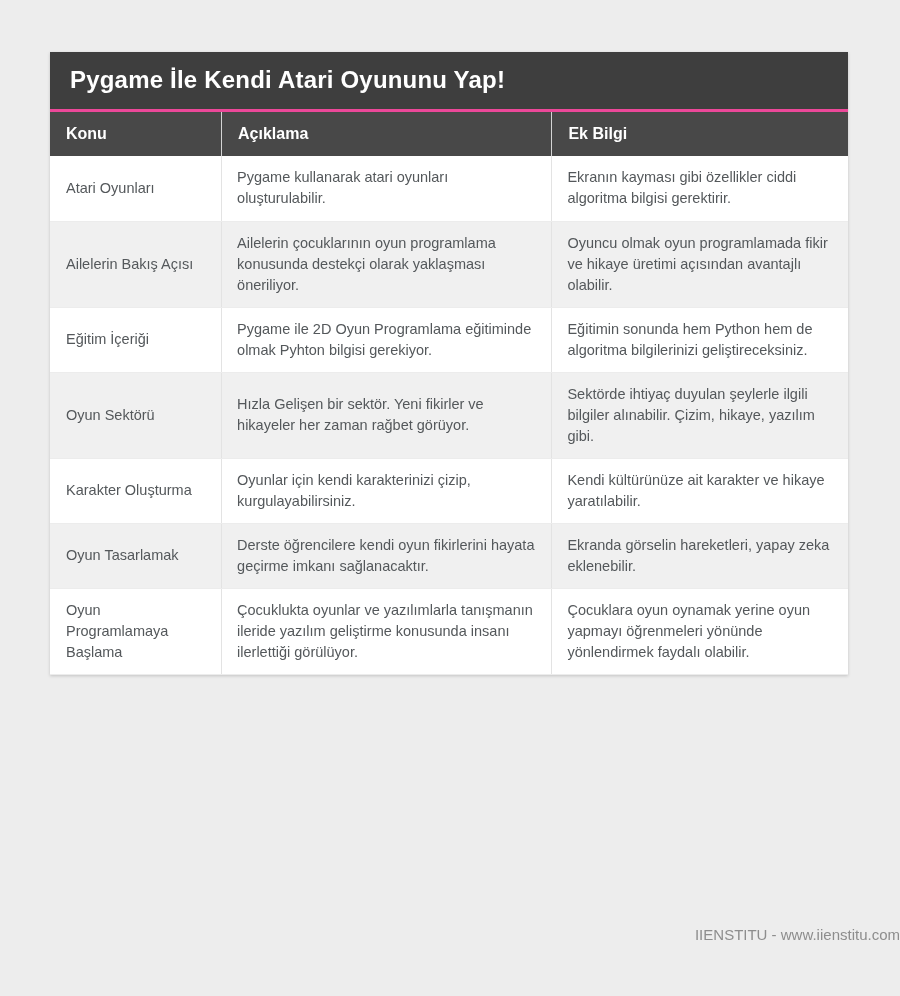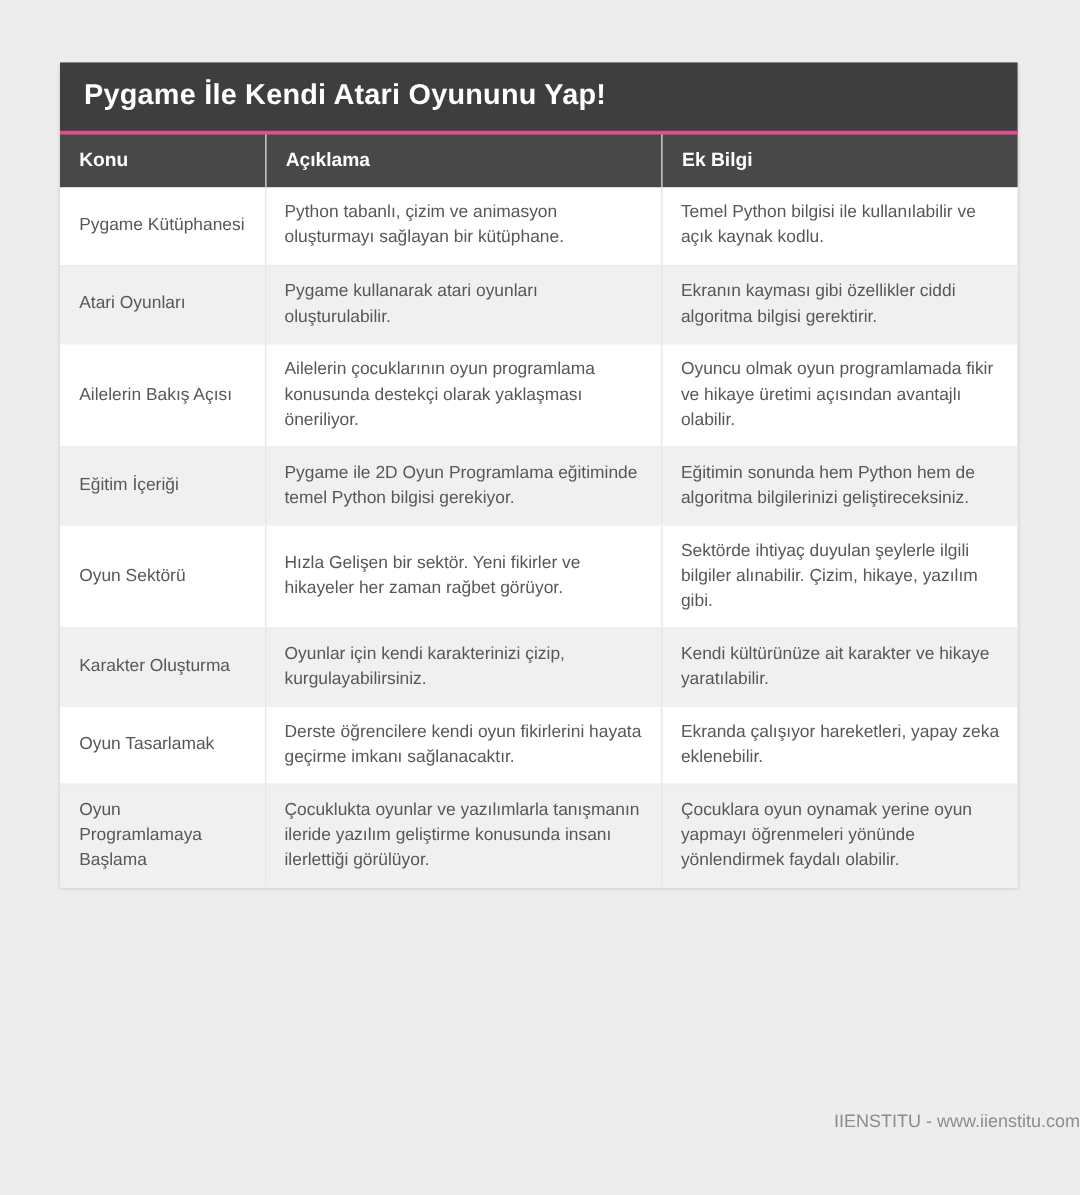--- a/index.html
+++ b/index.html
@@ -101,53 +101,48 @@
     </colgroup>
     <thead>
       <tr>
         <th>Konu</th>
         <th>Açıklama</th>
         <th>Ek Bilgi</th>
       </tr>
     </thead>
     <tbody>
         <tr>
-          <td>Pygame Kütüphanesi</td>
-          <td>Python tabanlı, çizim ve animasyon oluşturmayı sağlayan bir kütüphane.</td>
-          <td>Temel Python bilgisi ile kullanılabilir ve açık kaynak kodlu.</td>
-        </tr>
-        <tr>
           <td>Atari Oyunları</td>
           <td>Pygame kullanarak atari oyunları oluşturulabilir.</td>
           <td>Ekranın kayması gibi özellikler ciddi algoritma bilgisi gerektirir.</td>
         </tr>
         <tr>
           <td>Ailelerin Bakış Açısı</td>
           <td>Ailelerin çocuklarının oyun programlama konusunda destekçi olarak yaklaşması öneriliyor.</td>
           <td>Oyuncu olmak oyun programlamada fikir ve hikaye üretimi açısından avantajlı olabilir.</td>
         </tr>
         <tr>
           <td>Eğitim İçeriği</td>
-          <td>Pygame ile 2D Oyun Programlama eğitiminde temel Python bilgisi gerekiyor.</td>
+          <td>Pygame ile 2D Oyun Programlama eğitiminde olmak Pyhton bilgisi gerekiyor.</td>
           <td>Eğitimin sonunda hem Python hem de algoritma bilgilerinizi geliştireceksiniz.</td>
         </tr>
         <tr>
           <td>Oyun Sektörü</td>
           <td>Hızla Gelişen bir sektör. Yeni fikirler ve hikayeler her zaman rağbet görüyor.</td>
           <td>Sektörde ihtiyaç duyulan şeylerle ilgili bilgiler alınabilir. Çizim, hikaye, yazılım gibi.</td>
         </tr>
         <tr>
           <td>Karakter Oluşturma</td>
           <td>Oyunlar için kendi karakterinizi çizip, kurgulayabilirsiniz.</td>
           <td>Kendi kültürünüze ait karakter ve hikaye yaratılabilir.</td>
         </tr>
         <tr>
           <td>Oyun Tasarlamak</td>
           <td>Derste öğrencilere kendi oyun fikirlerini hayata geçirme imkanı sağlanacaktır.</td>
-          <td>Ekranda çalışıyor hareketleri, yapay zeka eklenebilir.</td>
+          <td>Ekranda görselin hareketleri, yapay zeka eklenebilir.</td>
         </tr>
         <tr>
           <td>Oyun Programlamaya Başlama</td>
           <td>Çocuklukta oyunlar ve yazılımlarla tanışmanın ileride yazılım geliştirme konusunda insanı ilerlettiği görülüyor.</td>
           <td>Çocuklara oyun oynamak yerine oyun yapmayı öğrenmeleri yönünde yönlendirmek faydalı olabilir.</td>
         </tr>
       </tbody>
   </table>
 </div>
 

